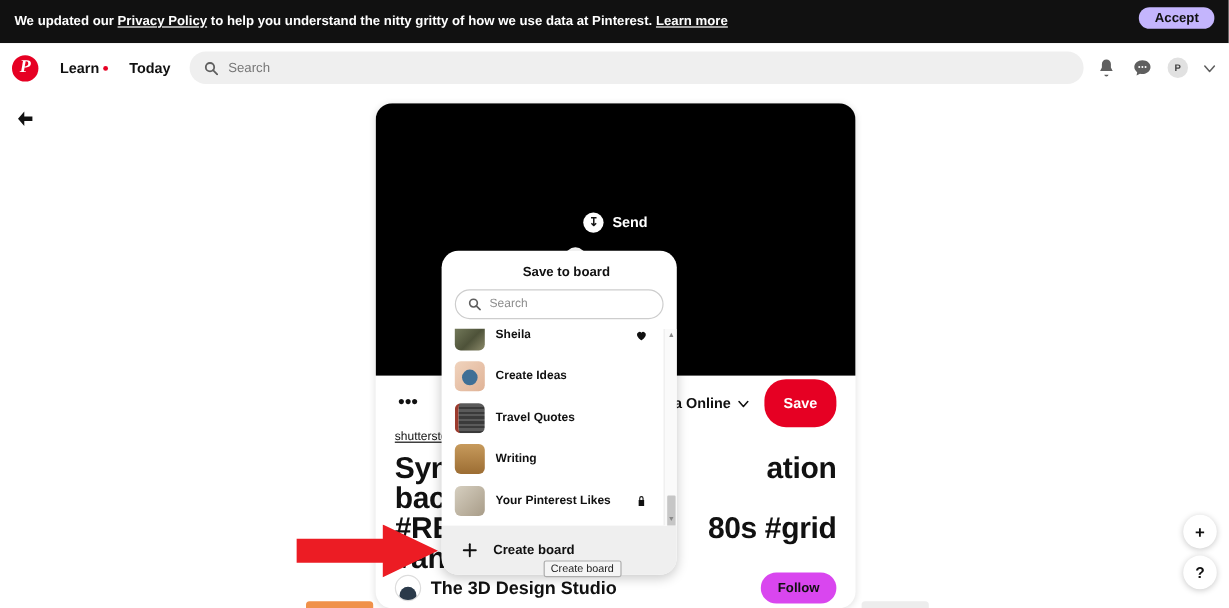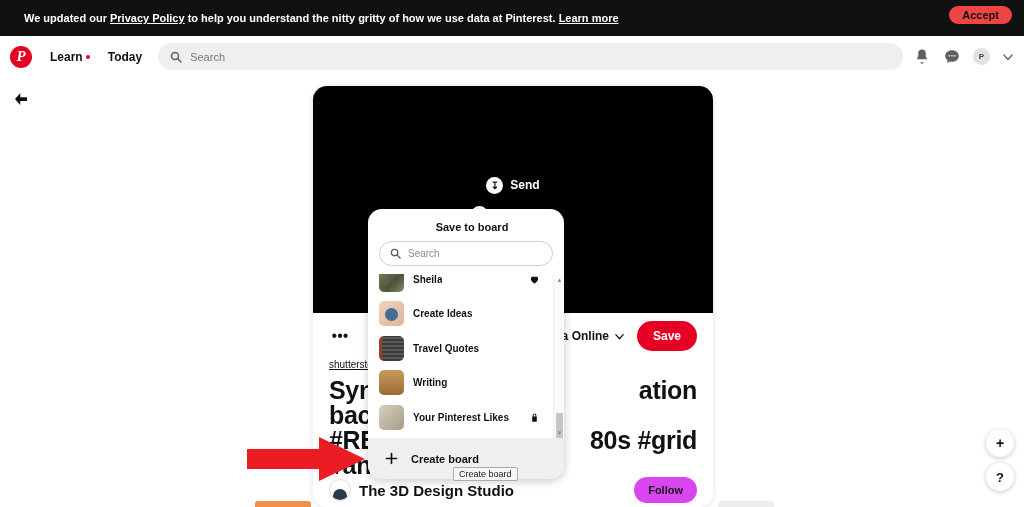--- a/index.html
+++ b/index.html
@@ -15,30 +15,30 @@
   .banner {
     position: absolute; top: 0; left: 0;
     width: 1024px; height: 36px;
     background: #111111;
     display: flex; align-items: center;
   }
   .banner-text {
     color: #ffffff;
     font-size: 11px;
     font-weight: bold;
-    margin-left: 24px;
+    margin-left: 12px;
     white-space: nowrap;
   }
   .banner-link {
     color: #ffffff; text-decoration: underline; font-weight: bold;
     cursor: pointer;
   }
   .banner-accept {
     position: absolute; right: 12px; top: 6px;
-    background: #ef4444; color: #111111;
+    background: #c4b5fd; color: #111111;
     border: none; border-radius: 12px;
     height: 18px; padding: 0 13px;
     font-size: 11px; font-weight: bold;
     font-family: "Liberation Sans", sans-serif;
     cursor: pointer;
   }
 
   
   .nav {
     position: absolute; top: 36px; left: 0;
@@ -136,21 +136,21 @@
   .board-select {
     margin-left: auto;
     display: flex; align-items: center; gap: 5px;
     font-size: 12px; font-weight: bold; color: #111;
     cursor: pointer;
   }
   .save-btn {
     margin-left: 12px;
     background: #e60023; color: #fff;
     border: none; border-radius: 18px;
-    height: 30px; padding: 0 16px;
+    height: 40px; padding: 0 16px;
     font-size: 12px; font-weight: bold;
     font-family: "Liberation Sans", sans-serif;
     cursor: pointer;
   }
   .pin-source {
     padding: 0 16px;
     font-size: 10px; color: #111;
     text-decoration: underline;
     cursor: pointer;
   }

